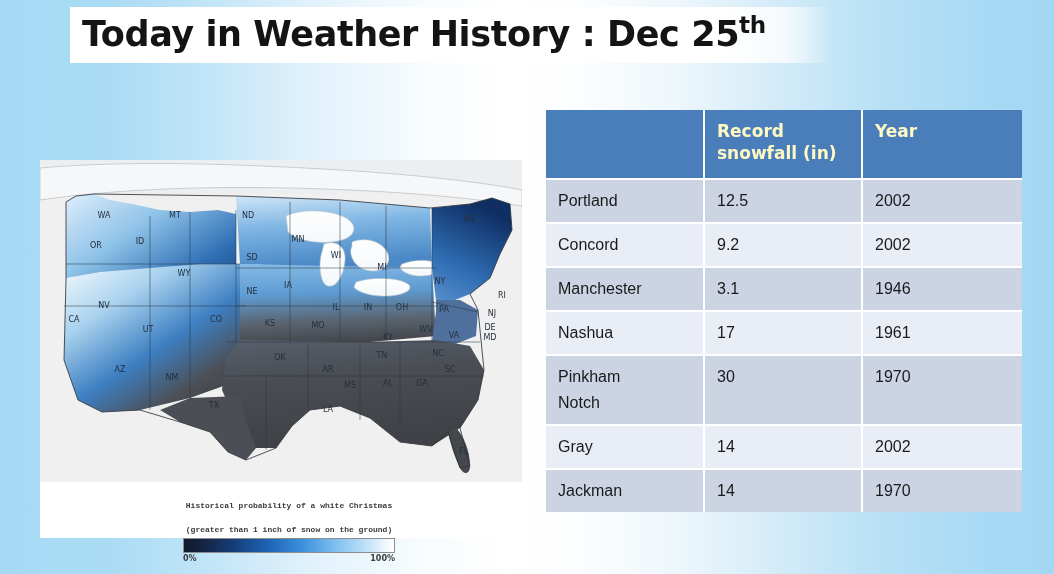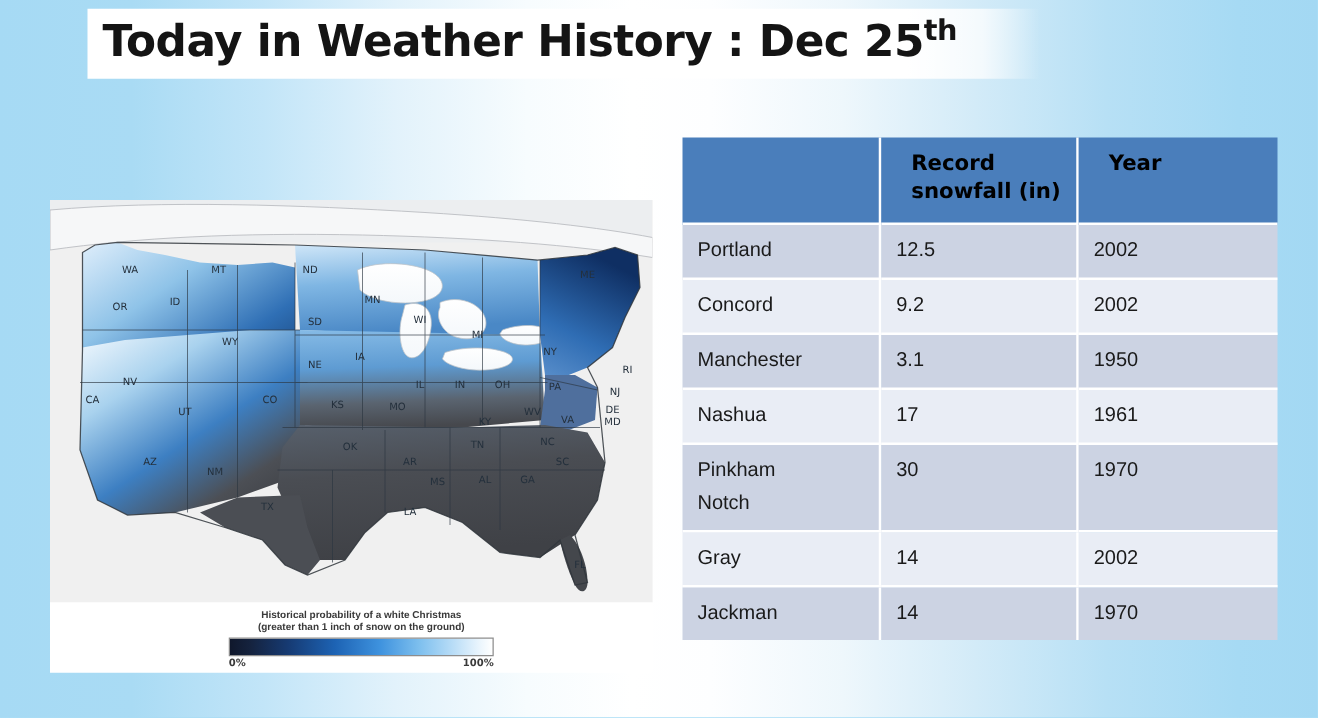--- a/index.html
+++ b/index.html
@@ -95,27 +95,28 @@
     height: 56px;
     background: #ffffff;
   }
   .legend-inner {
     position: absolute;
     left: 143px;
     top: 5px;
     width: 212px;
   }
   .legend-line {
-    font-family: Liberation Sans, sans-serif;
+    font-family: Liberation Mono, monospace;
     font-size: 8px;
     font-weight: bold;
     color: #3a3a3a;
     text-align: center;
     line-height: 10px;
     white-space: nowrap;
+    margin-top: 14px;
   }
   .legend-bar {
     margin-top: 3px;
     height: 13px;
     border: 1px solid #8d8d8d;
     background: linear-gradient(to right,
         #10182c 0%,
         #15233f 8%,
         #163a72 22%,
         #1d63b4 40%,
@@ -149,27 +150,27 @@
     border-collapse: separate;
     border-spacing: 0;
     table-layout: fixed;
   }
   .snow-table col.c0 { width: 159px; }
   .snow-table col.c1 { width: 158px; }
   .snow-table col.c2 { width: 159px; }
 
   .snow-table th {
     background: #4a7ebb;
-    color: #000000;
+    color: #fef9c3;
     font-family: "DejaVu Sans", sans-serif;
     font-size: 17px;
     font-weight: bold;
     text-align: left;
     vertical-align: top;
-    padding: 10px 0 10px 24px;
+    padding: 10px 0 10px 12px;
     height: 48px;
     line-height: 22px;
     border-right: 2px solid #ffffff;
     border-bottom: 2px solid #ffffff;
   }
   .snow-table th:last-child { border-right: none; }
 
   .snow-table td {
     font-family: "Liberation Sans", sans-serif;
     font-size: 16px;
@@ -377,21 +378,21 @@
         <td><span class="cell-wrap">2002</span></td>
       </tr>
       <tr>
         <td><span class="cell-wrap">Concord</span></td>
         <td><span class="cell-wrap">9.2</span></td>
         <td><span class="cell-wrap">2002</span></td>
       </tr>
       <tr>
         <td><span class="cell-wrap">Manchester</span></td>
         <td><span class="cell-wrap">3.1</span></td>
-        <td><span class="cell-wrap">1950</span></td>
+        <td><span class="cell-wrap">1946</span></td>
       </tr>
       <tr>
         <td><span class="cell-wrap">Nashua</span></td>
         <td><span class="cell-wrap">17</span></td>
         <td><span class="cell-wrap">1961</span></td>
       </tr>
       <tr>
         <td><span class="cell-wrap">Pinkham
 Notch</span></td>
         <td><span class="cell-wrap">30</span></td>

